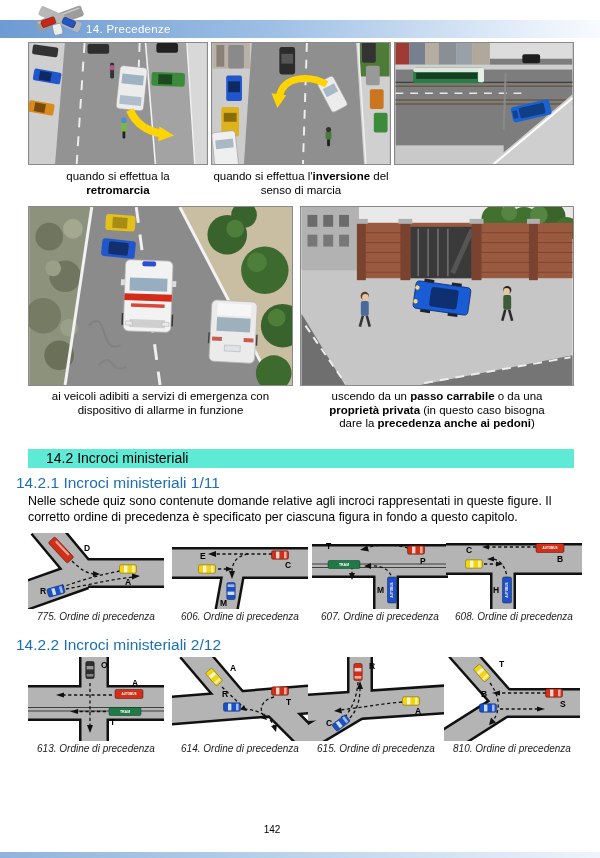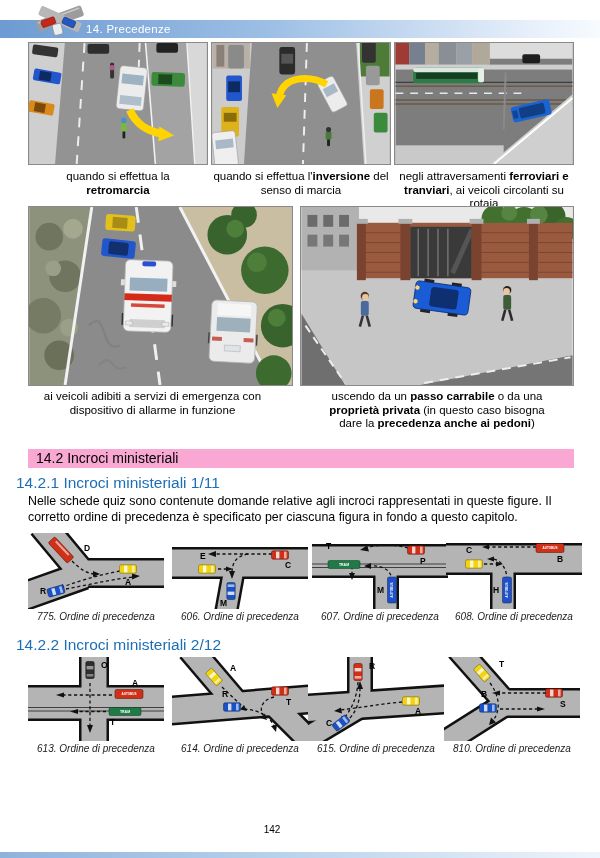--- a/index.html
+++ b/index.html
@@ -6,22 +6,22 @@
   #page{position:relative;width:600px;height:858px;background:#fff;overflow:hidden;
         font-family:"Liberation Sans",sans-serif;color:#000}
   .bar{position:absolute;left:0;top:20px;width:600px;height:18px;
        background:linear-gradient(90deg,#6d9bd2,#9dbfe5 45%,#e6effa 88%,#f7fbfe)}
   .chapter{position:absolute;left:86px;top:20px;height:18px;line-height:18px;
            font-size:11.5px;font-weight:normal;color:#fff;letter-spacing:.3px}
   .logo{position:absolute;left:36px;top:2px}
   .photo{position:absolute;border:1px solid #8a8a8a;background:#eee}
   .photo svg{display:block}
   .cap{position:absolute;box-sizing:border-box;text-align:center;font-size:11.5px;line-height:1.18}
-  .secbar{position:absolute;left:28px;top:449px;width:546px;height:19px;background:#f9a8d4;
-          font-size:14px;line-height:19px;padding-left:8px;box-sizing:border-box}
+  .secbar{position:absolute;left:28px;top:449px;width:546px;height:19px;background:#5eead4;
+          font-size:14px;line-height:19px;padding-left:18px;box-sizing:border-box}
   .h3{position:absolute;left:16px;font-size:15.5px;color:#1c6fb6}
   .bodytxt{position:absolute;left:28px;top:494px;width:546px;font-size:12.4px;line-height:1.27}
   .dg{position:absolute;text-align:center;width:136px}
   .dg .cap2{font-size:10px;font-style:italic;color:#1a1a1a;margin-top:2px;white-space:nowrap}
   .dsvg{display:block;margin:0 auto}
   .lbl{font:bold 8.5px "Liberation Sans",sans-serif;fill:#000}
   .vtxt{font:bold 3.5px "Liberation Sans",sans-serif;fill:#fff}
   .vtxt2{font:bold 3px "Liberation Sans",sans-serif;fill:#fff}
   .dash{stroke:#111;stroke-width:1.3;fill:none;stroke-dasharray:3.2 2.6}
   .ah{fill:#111}
@@ -195,21 +195,20 @@
       <g transform="translate(138,69) rotate(-13)">
         <rect x="-20" y="-8" width="40" height="16" rx="3" fill="#1a64d2"></rect>
         <rect x="-12" y="-5.5" width="26" height="11" rx="2" fill="#123e86"></rect>
         <rect x="-19" y="-4" width="5" height="8" fill="#0d2f66" opacity=".6"></rect>
       </g>
     </svg>
   </div>
 
   <div class="cap" style="left:28px;top:170px;width:180px;padding:0 20px"><span>quando si effettua la </span><b>retromarcia</b></div>
   <div class="cap" style="left:211px;top:170px;width:180px"><span>quando si effettua l'</span><b>inversione</b><span> del senso di marcia</span></div>
-  <div class="cap" style="left:394px;top:170px;width:180px"><span>negli attraversamenti </span><b>ferroviari e tranviari</b><span>, ai veicoli circolanti su rotaia</span></div>
 
   <div class="photo" style="left:28px;top:206px;width:263px;height:178px">
     <svg width="263" height="178" viewBox="0 0 265 180">
       <rect width="265" height="180" fill="#8b8b8b"></rect>
       <polygon points="0,0 62,0 34,180 0,180" fill="#8d927d"></polygon>
       <circle cx="20" cy="30" r="14" fill="#70755f"></circle>
         <circle cx="36" cy="70" r="16" fill="#70755f"></circle>
       <circle cx="14" cy="110" r="18" fill="#767b64"></circle>
         <circle cx="30" cy="150" r="15" fill="#6b7059"></circle>
       <circle cx="44" cy="22" r="10" fill="#a3a88f"></circle>
@@ -327,21 +326,21 @@
       <g transform="translate(208,98)">
         <circle cx="0" cy="-14" r="4.2" fill="#2b2118"></circle>
           <circle cx="-0.6" cy="-12.6" r="3.4" fill="#e7c6a4"></circle>
         <rect x="-4" y="-9" width="8" height="15" rx="2" fill="#3e5c3a"></rect>
         <line x1="-2" y1="6" x2="-5" y2="17" stroke="#2b2b2b" stroke-width="2.6"></line>
           <line x1="2" y1="6" x2="5" y2="17" stroke="#2b2b2b" stroke-width="2.6"></line>
       </g>
     </svg>
   </div>
 
-  <div class="cap" style="left:20px;top:390px;width:265px"><span>ai veicoli adibiti a servizi di emergenza con dispositivo di allarme in funzione</span></div>
+  <div class="cap" style="left:28px;top:390px;width:265px"><span>ai veicoli adibiti a servizi di emergenza con dispositivo di allarme in funzione</span></div>
   <div class="cap" style="left:300px;top:390px;width:274px;padding:0 17px"><span>uscendo da un </span><b>passo carrabile</b><span> o da una </span><b>proprietà privata</b><span> (in questo caso bisogna dare la </span><b>precedenza anche ai pedoni</b><span>)</span></div>
 
   <div class="secbar">14.2 Incroci ministeriali</div>
   <div class="h3" style="top:474px">14.2.1 Incroci ministeriali 1/11</div>
   <div class="bodytxt">Nelle schede quiz sono contenute domande relative agli incroci rappresentati in queste figure. Il corretto ordine di precedenza è specificato per ciascuna figura in fondo a questo capitolo.</div>
 
   <div class="dg" style="left:28px;top:533px">
     <svg class="dsvg" width="136" height="76" viewBox="0 0 136 76">
       <path class="rB" stroke-width="30" d="M14,-8 L54,40 M54,40 L142,40 M56,42 L-6,64"></path>
       <path class="rG" stroke-width="25" d="M14,-8 L54,40 M54,40 L142,40 M56,42 L-6,64"></path>

